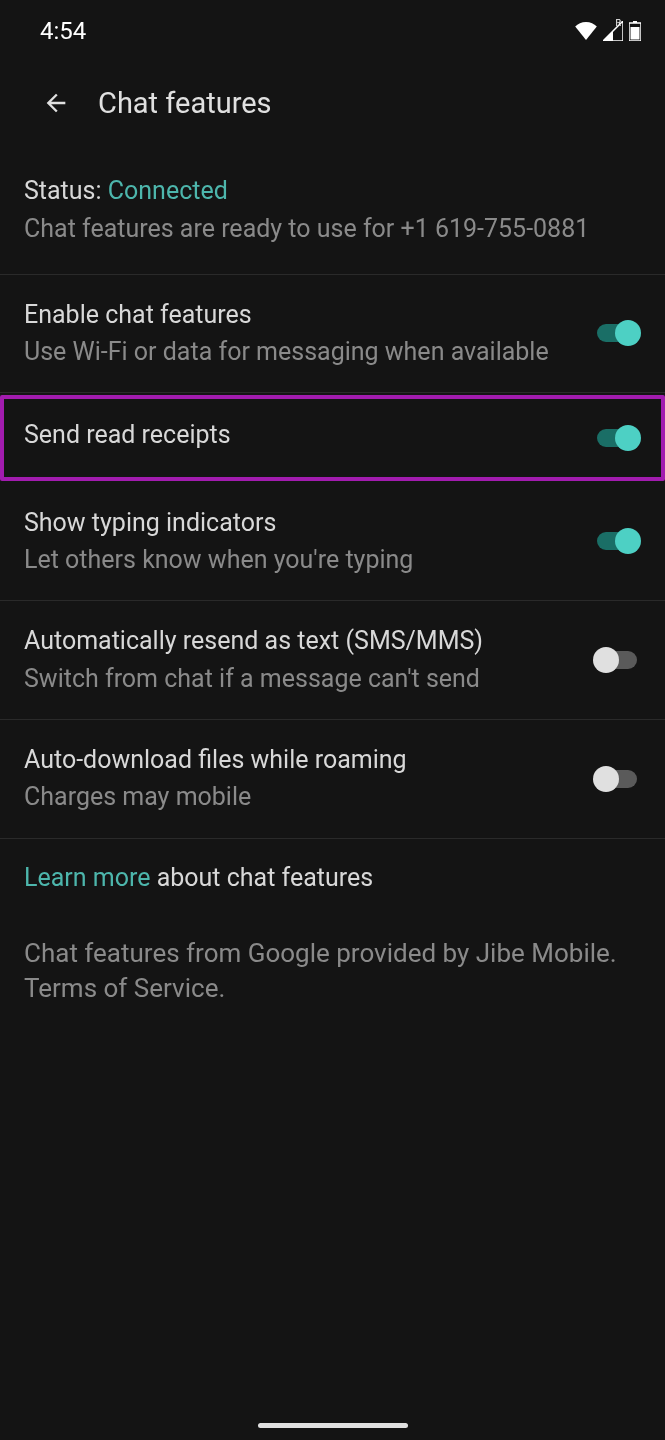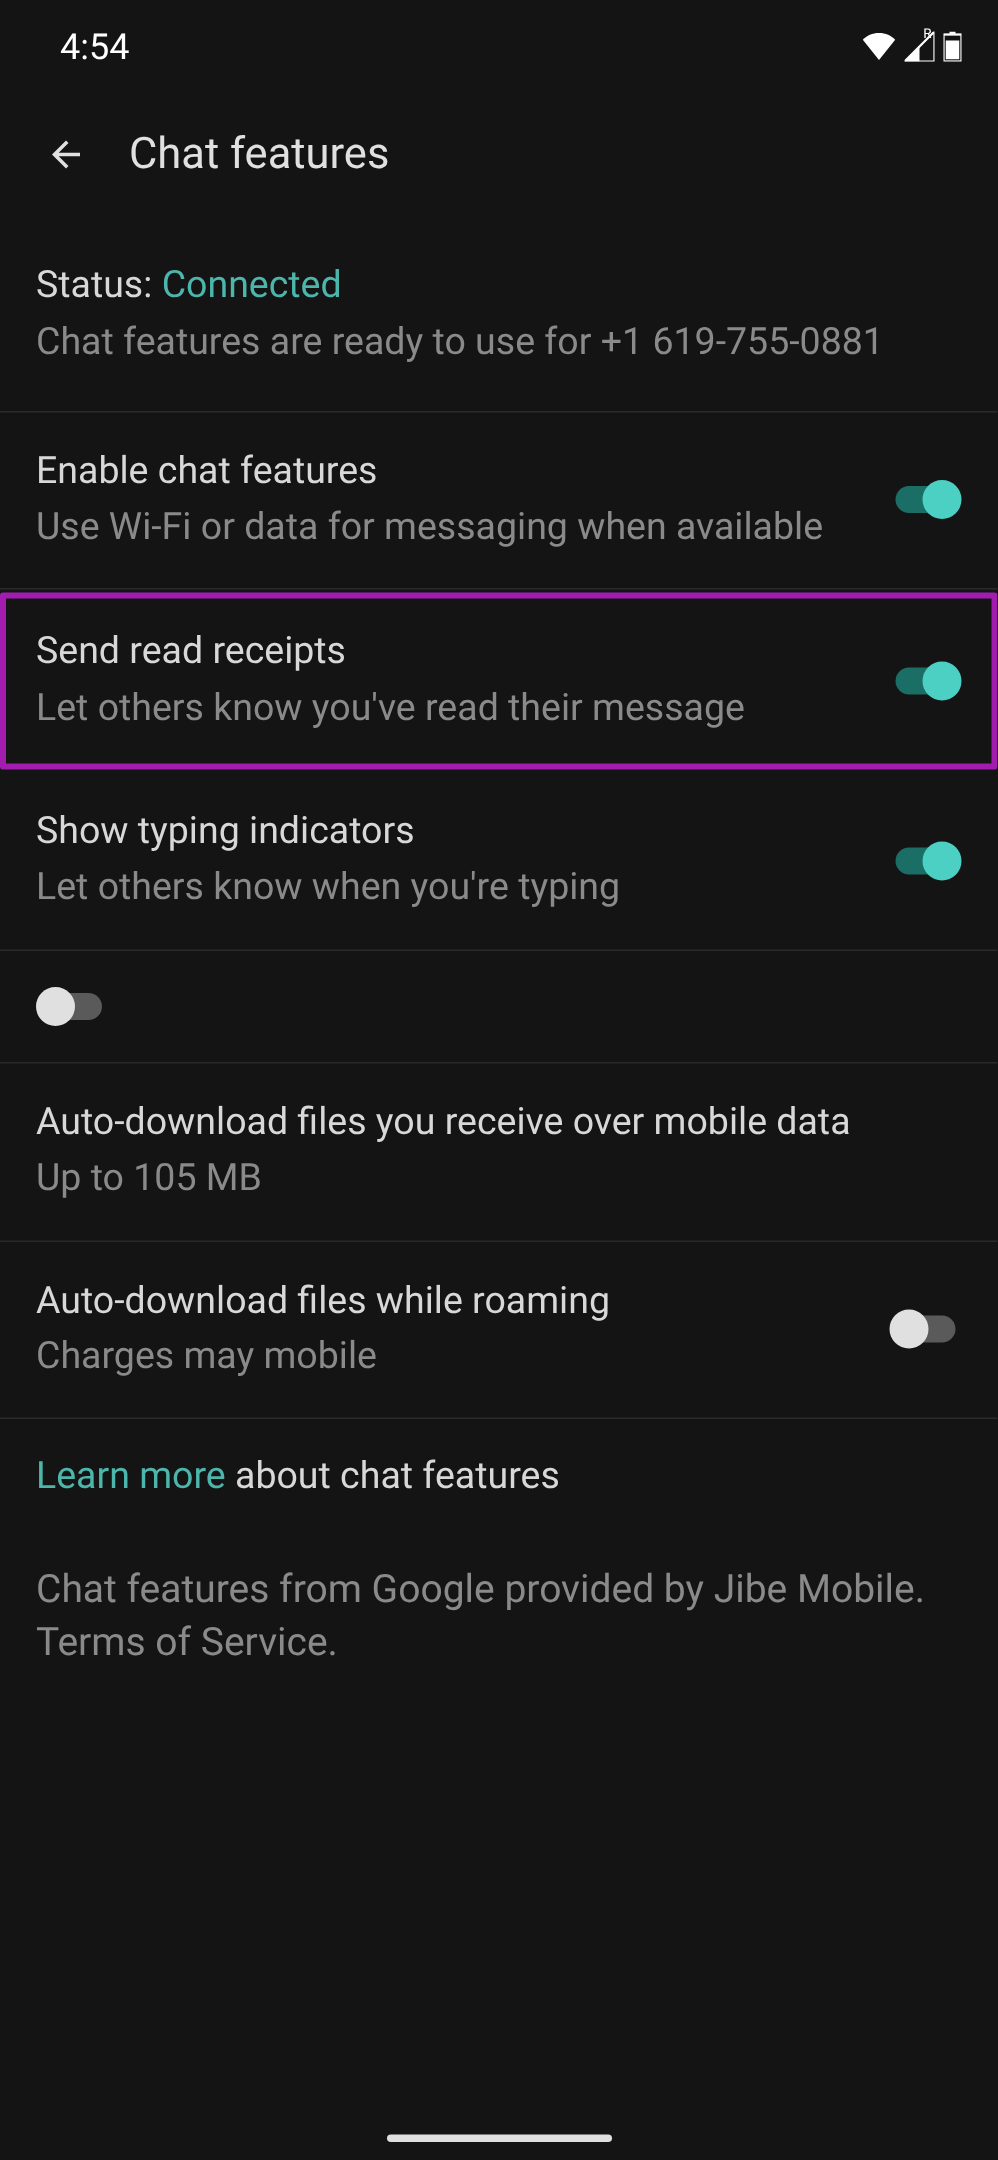--- a/index.html
+++ b/index.html
@@ -43,20 +43,21 @@
       font-size: 9px;
       color: #fff;
     }
     .battery-icon { width: 12px; height: 20px; }
 
     .header {
       display: flex;
       align-items: center;
       padding: 30px 24px 20px 30px;
       gap: 28px;
+      margin-left: 12px;
     }
     .back-icon { width: 28px; height: 28px; fill: #e0e0e0; }
     .header-title {
       color: #e0e0e0;
       font-size: 29px;
       font-weight: 400;
     }
 
     .status-section {
       padding: 36px 24px 28px 24px;
@@ -201,47 +202,44 @@
         <div class="setting-desc">Use Wi-Fi or data for messaging when available</div>
       </div>
       <div class="toggle on">
         <div class="toggle-track"></div>
         <div class="toggle-thumb"></div>
       </div>
     </div>
     <div class="setting-item highlighted">
       <div class="setting-text">
         <div class="setting-title">Send read receipts</div>
-        <div class="setting-desc">Let others know you've read their message</div>
       </div>
       <div class="toggle on">
         <div class="toggle-track"></div>
         <div class="toggle-thumb"></div>
       </div>
     </div>
     <div class="setting-item">
       <div class="setting-text">
         <div class="setting-title">Show typing indicators</div>
         <div class="setting-desc">Let others know when you're typing</div>
       </div>
       <div class="toggle on">
         <div class="toggle-track"></div>
         <div class="toggle-thumb"></div>
       </div>
     </div>
     <div class="setting-item">
+      <div class="setting-text">
+        <div class="setting-title">Automatically resend as text (SMS/MMS)</div>
+        <div class="setting-desc">Switch from chat if a message can't send</div>
+      </div>
       <div class="toggle off">
         <div class="toggle-track"></div>
         <div class="toggle-thumb"></div>
-      </div>
-    </div>
-    <div class="setting-item">
-      <div class="setting-text">
-        <div class="setting-title">Auto-download files you receive over mobile data</div>
-        <div class="setting-desc">Up to 105 MB</div>
       </div>
     </div>
     <div class="setting-item">
       <div class="setting-text">
         <div class="setting-title">Auto-download files while roaming</div>
         <div class="setting-desc">Charges may mobile</div>
       </div>
       <div class="toggle off">
         <div class="toggle-track"></div>
         <div class="toggle-thumb"></div>

